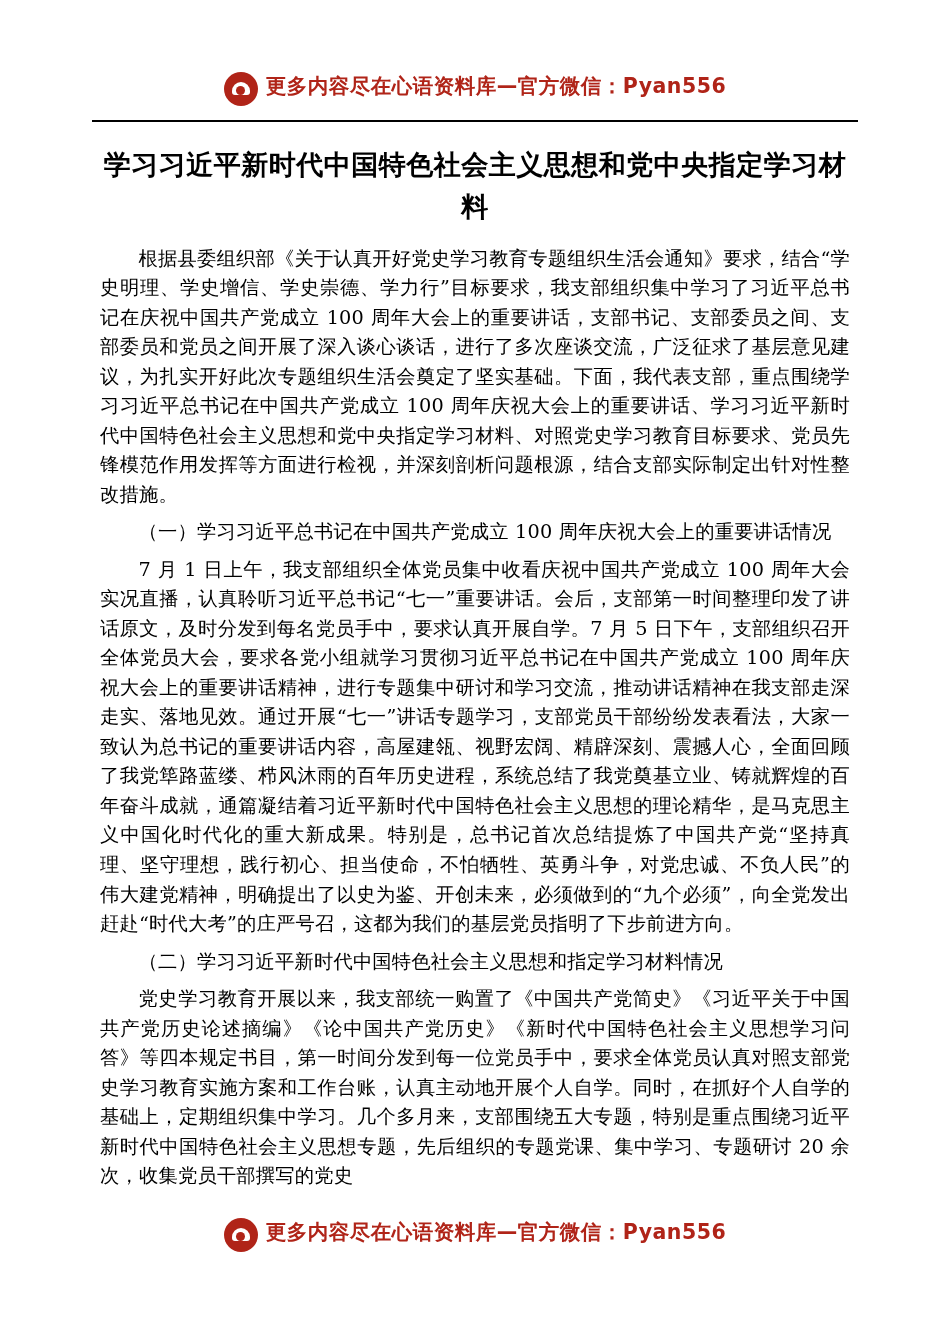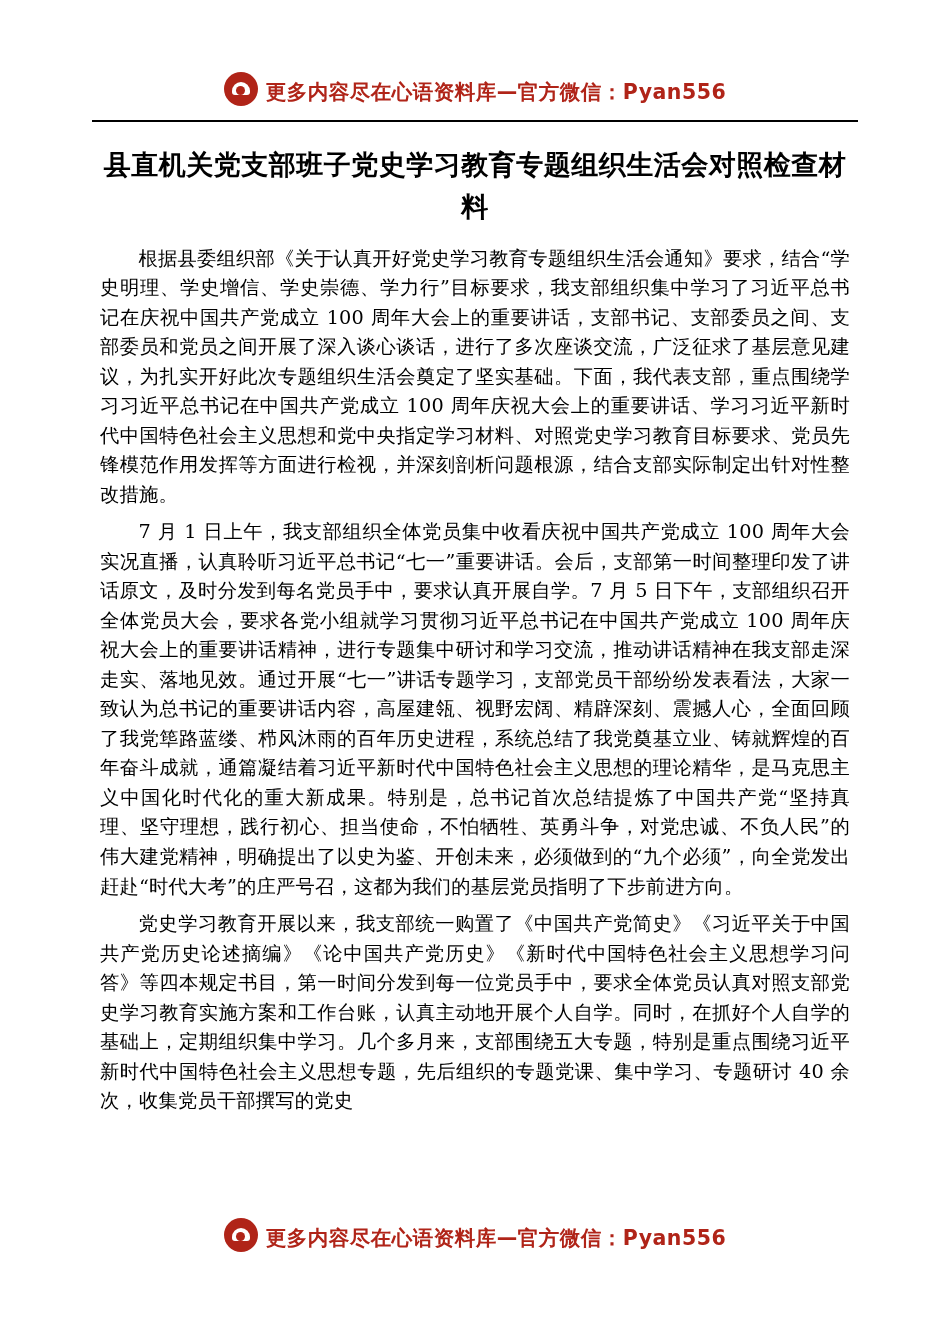--- a/index.html
+++ b/index.html
@@ -19,21 +19,21 @@
     width: 950px;
     height: 1344px;
     box-sizing: border-box;
     padding: 0 92px;
     position: relative;
   }
 
   
   .watermark {
     display: flex;
-    align-items: flex-end;
+    align-items: flex-start;
     justify-content: center;
     gap: 8px;
     width: 100%;
   }
   .watermark.top { padding-top: 72px; }
   .watermark.bottom {
     position: absolute;
     left: 0;
     right: 0;
     bottom: 92px;
@@ -110,26 +110,28 @@
 
 <div class="page">
 
   <div class="watermark top">
     <div class="wm-logo"></div>
     <div class="wm-text">更多内容尽在心语资料库—官方微信：Pyan556</div>
   </div>
 
   <hr class="rule">
 
-  <h1 class="doc-title">县直机关党支部班子党史学习教育专题组织生活会对照检查材料</h1>
+  <h1 class="doc-title">学习习近平新时代中国特色社会主义思想和党中央指定学习材料</h1>
 
   <div class="body-text">
     <p class="indent2">根据县委组织部《关于认真开好党史学习教育专题组织生活会通知》要求，结合“学史明理、学史增信、学史崇德、学力行”目标要求，我支部组织集中学习了习近平总书记在庆祝中国共产党成立 100 周年大会上的重要讲话，支部书记、支部委员之间、支部委员和党员之间开展了深入谈心谈话，进行了多次座谈交流，广泛征求了基层意见建议，为扎实开好此次专题组织生活会奠定了坚实基础。下面，我代表支部，重点围绕学习习近平总书记在中国共产党成立 100 周年庆祝大会上的重要讲话、学习习近平新时代中国特色社会主义思想和党中央指定学习材料、对照党史学习教育目标要求、党员先锋模范作用发挥等方面进行检视，并深刻剖析问题根源，结合支部实际制定出针对性整改措施。</p>
+    <p class="indent2">（一）学习习近平总书记在中国共产党成立 100 周年庆祝大会上的重要讲话情况</p>
     <p class="indent2">7 月 1 日上午，我支部组织全体党员集中收看庆祝中国共产党成立 100 周年大会实况直播，认真聆听习近平总书记“七一”重要讲话。会后，支部第一时间整理印发了讲话原文，及时分发到每名党员手中，要求认真开展自学。7 月 5 日下午，支部组织召开全体党员大会，要求各党小组就学习贯彻习近平总书记在中国共产党成立 100 周年庆祝大会上的重要讲话精神，进行专题集中研讨和学习交流，推动讲话精神在我支部走深走实、落地见效。通过开展“七一”讲话专题学习，支部党员干部纷纷发表看法，大家一致认为总书记的重要讲话内容，高屋建瓴、视野宏阔、精辟深刻、震撼人心，全面回顾了我党筚路蓝缕、栉风沐雨的百年历史进程，系统总结了我党奠基立业、铸就辉煌的百年奋斗成就，通篇凝结着习近平新时代中国特色社会主义思想的理论精华，是马克思主义中国化时代化的重大新成果。特别是，总书记首次总结提炼了中国共产党“坚持真理、坚守理想，践行初心、担当使命，不怕牺牲、英勇斗争，对党忠诚、不负人民”的伟大建党精神，明确提出了以史为鉴、开创未来，必须做到的“九个必须”，向全党发出赶赴“时代大考”的庄严号召，这都为我们的基层党员指明了下步前进方向。</p>
-    <p class="indent2">党史学习教育开展以来，我支部统一购置了《中国共产党简史》《习近平关于中国共产党历史论述摘编》《论中国共产党历史》《新时代中国特色社会主义思想学习问答》等四本规定书目，第一时间分发到每一位党员手中，要求全体党员认真对照支部党史学习教育实施方案和工作台账，认真主动地开展个人自学。同时，在抓好个人自学的基础上，定期组织集中学习。几个多月来，支部围绕五大专题，特别是重点围绕习近平新时代中国特色社会主义思想专题，先后组织的专题党课、集中学习、专题研讨 40 余次，收集党员干部撰写的党史</p>
+    <p class="indent2">（二）学习习近平新时代中国特色社会主义思想和指定学习材料情况</p>
+    <p class="indent2">党史学习教育开展以来，我支部统一购置了《中国共产党简史》《习近平关于中国共产党历史论述摘编》《论中国共产党历史》《新时代中国特色社会主义思想学习问答》等四本规定书目，第一时间分发到每一位党员手中，要求全体党员认真对照支部党史学习教育实施方案和工作台账，认真主动地开展个人自学。同时，在抓好个人自学的基础上，定期组织集中学习。几个多月来，支部围绕五大专题，特别是重点围绕习近平新时代中国特色社会主义思想专题，先后组织的专题党课、集中学习、专题研讨 20 余次，收集党员干部撰写的党史</p>
   </div>
 
   <div class="watermark bottom">
     <div class="wm-logo"></div>
     <div class="wm-text">更多内容尽在心语资料库—官方微信：Pyan556</div>
   </div>
 
 </div>
 
 </body></html>

